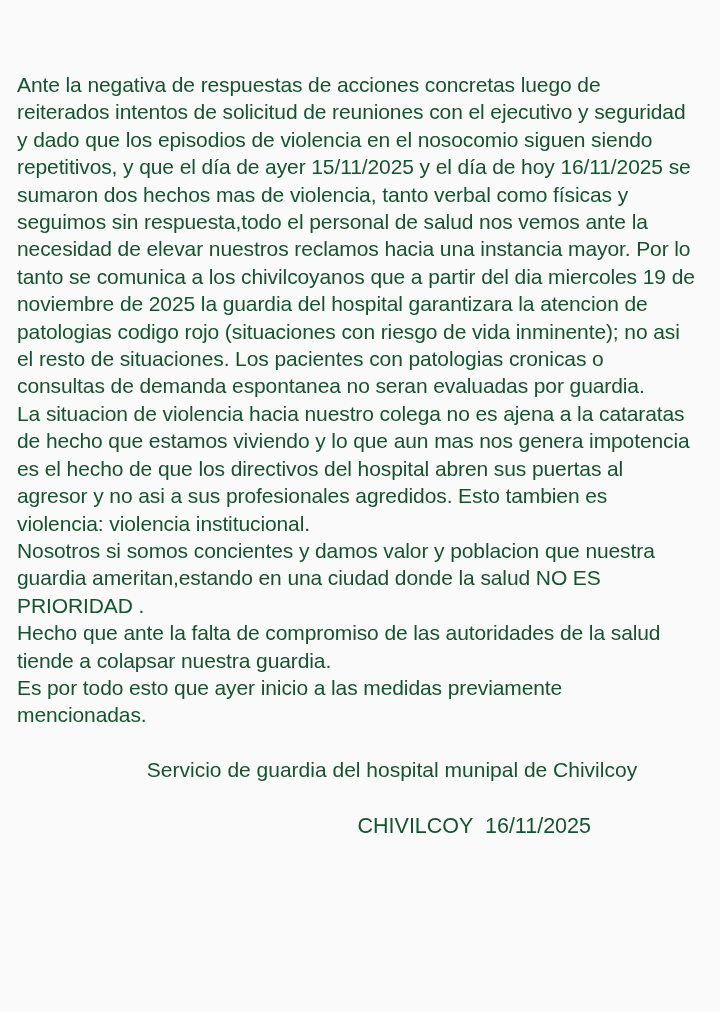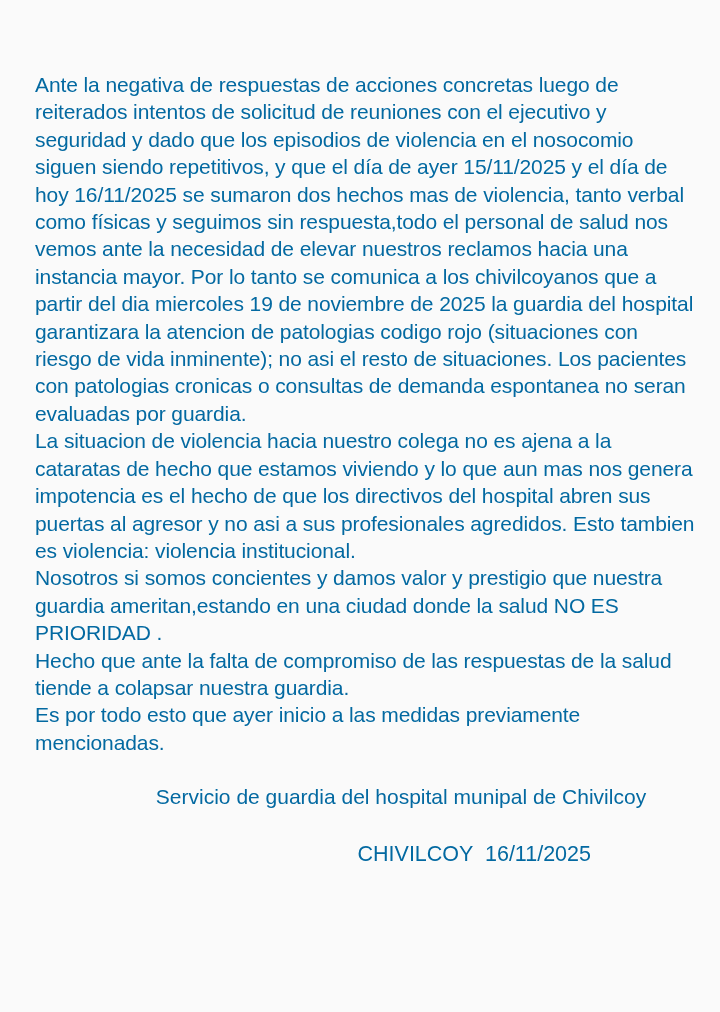--- a/index.html
+++ b/index.html
@@ -9,23 +9,23 @@
   body {
     width: 720px;
     height: 1012px;
     background: #fafafa;
     overflow: hidden;
   }
   .page {
     box-sizing: border-box;
     width: 720px;
     height: 1012px;
-    padding: 71px 25px 0 35px;
+    padding: 71px 25px 0 17px;
     font-family: "Liberation Sans", sans-serif;
-    color: #0369a1;
+    color: #14532d;
     background: #fafafa;
   }
   .body-text p {
     margin: 0;
     font-size: 21px;
     line-height: 27.4px;
     letter-spacing: -0.1px;
   }
   .signature {
     margin: 27px 0 0 0;
@@ -45,19 +45,19 @@
     white-space: pre;
   }
 </style>
 </head>
 <body>
 
 <div class="page">
   <div class="body-text">
     <p>Ante la negativa de respuestas de acciones concretas luego de reiterados intentos de solicitud de reuniones con el ejecutivo y seguridad y dado que los episodios de violencia en el nosocomio siguen siendo repetitivos, y que el día de ayer 15/11/2025 y el día de hoy 16/11/2025 se sumaron dos hechos mas de violencia, tanto verbal como físicas y seguimos sin respuesta,todo el personal de salud nos vemos ante la necesidad de elevar nuestros reclamos hacia una instancia mayor. Por lo tanto se comunica a los chivilcoyanos que a partir del dia miercoles 19 de noviembre de 2025 la guardia del hospital garantizara la atencion de patologias codigo rojo (situaciones con riesgo de vida inminente); no asi el resto de situaciones. Los pacientes con patologias cronicas o consultas de demanda espontanea no seran evaluadas por guardia.</p>
     <p>La situacion de violencia hacia nuestro colega no es ajena a la cataratas de hecho que estamos viviendo y lo que aun mas nos genera impotencia es el hecho de que los directivos del hospital abren sus puertas al agresor y no asi a sus profesionales agredidos. Esto tambien es violencia: violencia institucional.</p>
-    <p>Nosotros si somos concientes y damos valor y prestigio que nuestra guardia ameritan,estando en una ciudad donde la salud NO ES PRIORIDAD .</p>
-    <p>Hecho que ante la falta de compromiso de las respuestas de la salud tiende a colapsar nuestra guardia.</p>
+    <p>Nosotros si somos concientes y damos valor y poblacion que nuestra guardia ameritan,estando en una ciudad donde la salud NO ES PRIORIDAD .</p>
+    <p>Hecho que ante la falta de compromiso de las autoridades de la salud tiende a colapsar nuestra guardia.</p>
     <p>Es por todo esto que ayer inicio a las medidas previamente mencionadas.</p>
   </div>
   <p class="signature">Servicio de guardia del hospital munipal de Chivilcoy</p>
   <p class="dateline">CHIVILCOY  16/11/2025</p>
 </div>
 
 </body></html>

